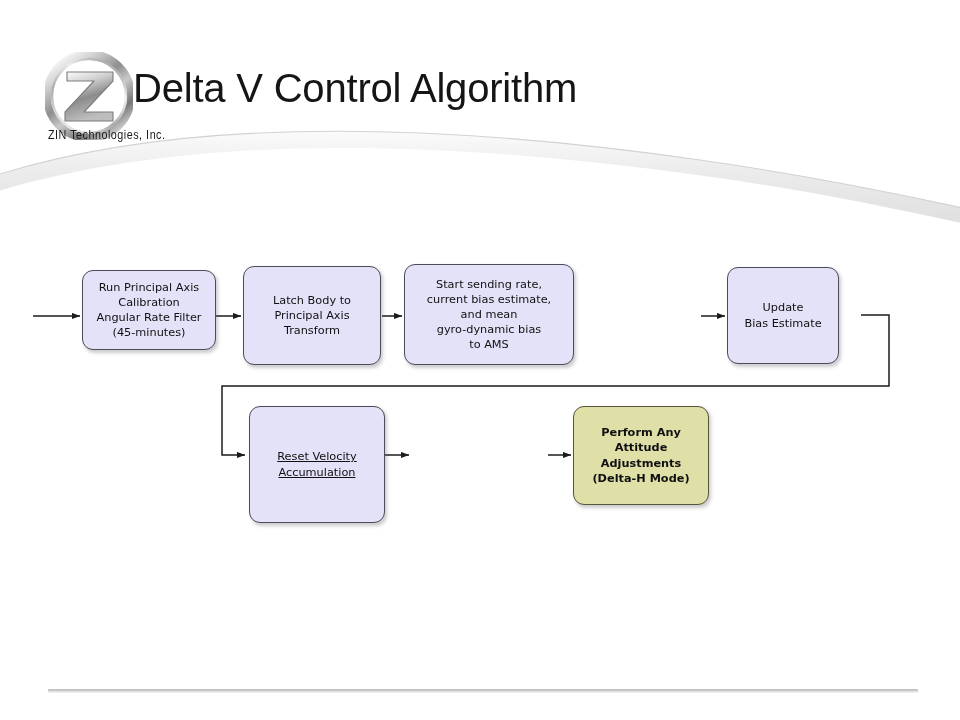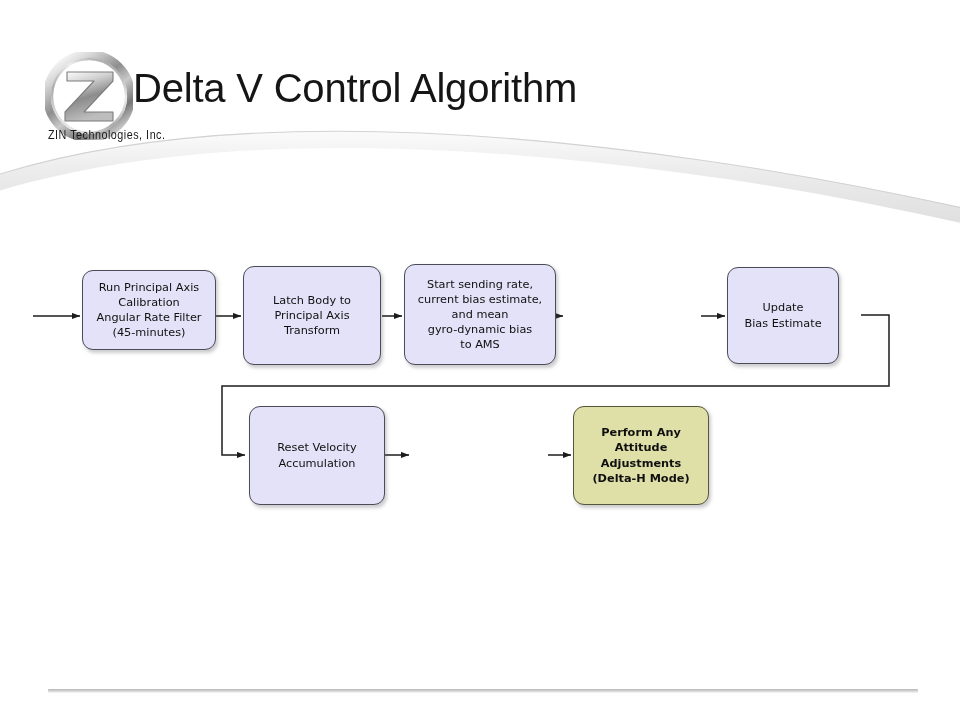--- a/index.html
+++ b/index.html
@@ -146,35 +146,35 @@
 Angular Rate Filter
 (45-minutes)</span>
   </div>
 
   <div class="node lilac" style="left:243px;top:242px;width:138px;height:99px;">
     <span class="lbl">Latch Body to
 Principal Axis
 Transform</span>
   </div>
 
-  <div class="node lilac" style="left:404px;top:240px;width:152px;height:101px;">
+  <div class="node lilac" style="left:404px;top:240px;width:170px;height:101px;">
     <span class="lbl">Start sending rate,
 current bias estimate,
 and mean
 gyro-dynamic bias
 to AMS</span>
   </div>
 
 
   <div class="node lilac" style="left:727px;top:243px;width:112px;height:97px;">
     <span class="lbl">Update
 Bias Estimate</span>
   </div>
 
-  <div class="node lilac" style="left:249px;top:382px;width:136px;height:99px;">
+  <div class="node lilac" style="left:249px;top:382px;width:136px;height:117px;text-decoration:underline;">
     <span class="lbl">Reset Velocity
 Accumulation</span>
   </div>
 
 
   <div class="node khaki" style="left:573px;top:382px;width:136px;height:99px;font-weight:bold;">
     <span class="lbl">Perform Any
 Attitude
 Adjustments
 (Delta-H Mode)</span>

